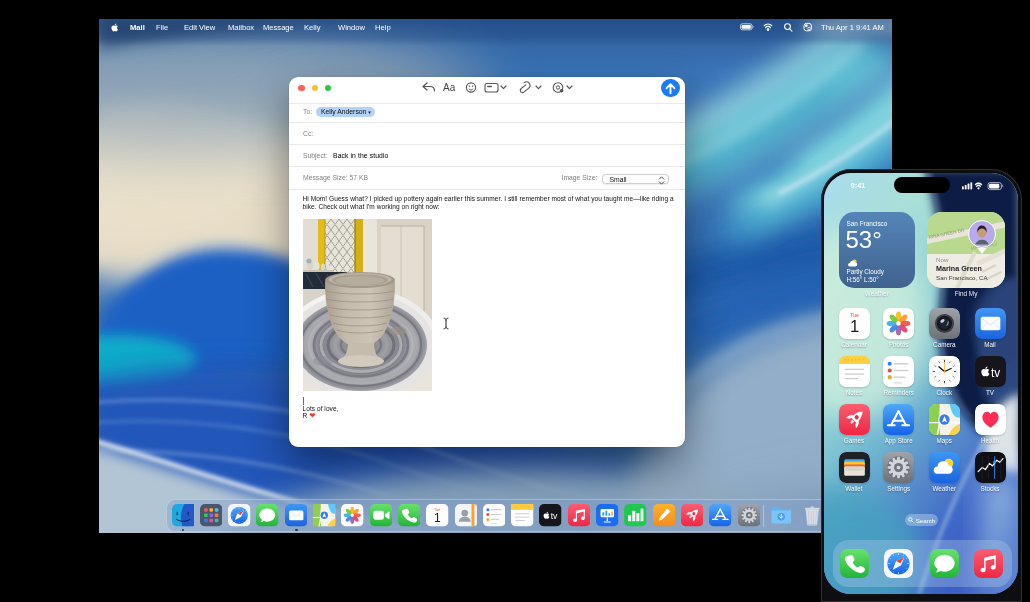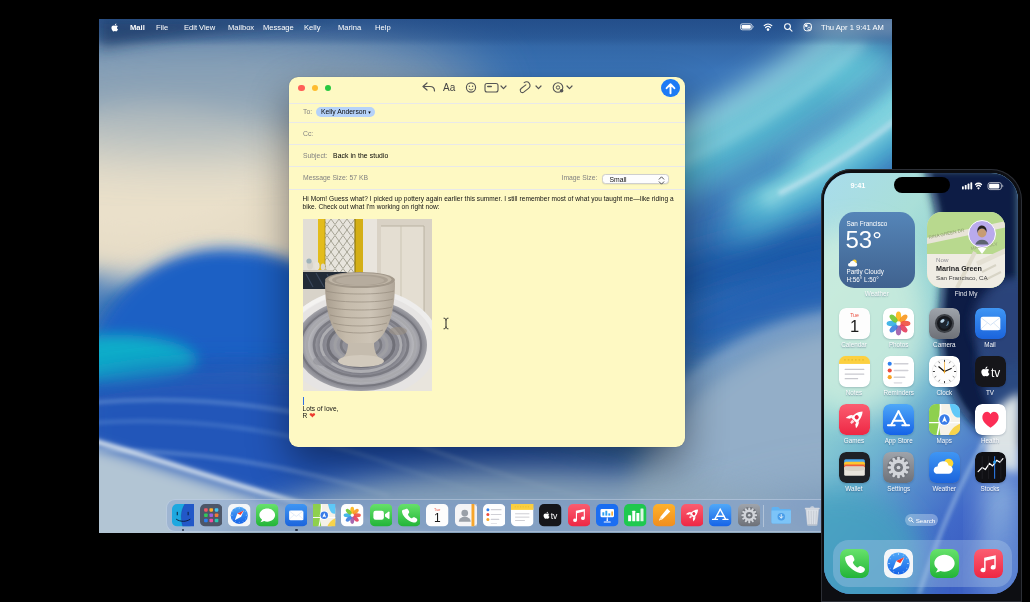--- a/index.html
+++ b/index.html
@@ -7,21 +7,21 @@
   font-family:"Liberation Sans", sans-serif; }
 #stage { position:absolute; left:0; top:0; width:1030px; height:602px; background:#000;text-decoration:underline; }
 #desk { position:absolute; left:99px; top:19px; width:793px; height:514px; overflow:hidden; }
 #desk svg.wp { position:absolute; left:0; top:0; }
 
 #menubar { position:absolute; left:0; top:0; width:793px; height:18px; }
 #menubar span { position:absolute; top:3px; font-size:7.6px; line-height:12px; color:#fff; }
 .mb-b { font-weight:bold; }
 
 #mailwin { position:absolute; left:289px; top:77px; width:396px; height:370px;
-  background:#fef9c3; border-radius:9px; box-shadow:0 18px 40px rgba(0,0,10,.45), 0 0 1px rgba(0,0,0,.35); }
+  background:#ffffff; border-radius:9px; box-shadow:0 18px 40px rgba(0,0,10,.45), 0 0 1px rgba(0,0,0,.35); }
 #mailwin .tl { position:absolute; top:7.6px; width:6.6px; height:6.6px; border-radius:50%; }
 #mailwin svg.mtb { position:absolute; }
 #sendbtn { position:absolute; left:372px; top:1.6px; width:18.8px; height:18.8px; border-radius:50%;
   background:#1d7bf5; }
 #mailwin .sep { position:absolute; left:0; width:396px; height:0.8px; background:#e9e9e9; }
 .flab { position:absolute; font-size:6.8px; color:#828282; line-height:8px; }
 .fval { position:absolute; font-size:6.8px; color:#000; line-height:8px; letter-spacing:0.1px; }
 #topill { position:absolute; left:27px; top:29.8px; height:10.4px; padding:0 4px 0 5px;
   border-radius:5.2px; background:#b5d2f9; font-size:6.8px; color:#0a0a0a; line-height:10.4px; }
 #imgsize { position:absolute; left:312.5px; top:96.6px; width:67.6px; height:10.2px;
@@ -427,21 +427,21 @@
       <svg width="7.5" height="9" viewBox="0 0 384 512" style="position:absolute; left:12px; top:4.2px">
           <path d="M318.7 268.7c-.2-36.7 16.4-64.4 50-84.8-18.8-26.9-47.2-41.7-84.7-44.6-35.5-2.7-74.3 20.7-88.5 20.7-15 0-49.4-19.7-76.4-19.7C63.3 141.2 4 184.8 4 273.5q0 39.3 14.4 81.2c12.8 36.7 59 126.7 107.2 125.2 25.2-.6 43-17.9 75.8-17.9 31.8 0 48.3 17.9 76.4 17.9 48.6-.7 90.4-82.5 102.6-119.3-65.2-30.7-61.7-90-61.7-91.9zm-56.6-164.2c27.3-32.4 24.8-61.9 24-72.5-24.1 1.4-52 16.4-67.9 34.9-17.5 19.8-27.8 44.3-25.6 71.9 26.1 2 49.9-11.4 69.5-34.3z" fill="#fff"></path>
         </svg>
       <span class="mb-b" style="left:31px">Mail</span>
       <span style="left:57px">File</span>
       <span style="left:85px">Edit</span>
       <span style="left:100px">View</span>
       <span style="left:129px">Mailbox</span>
       <span style="left:164px">Message</span>
       <span style="left:205px">Kelly</span>
-      <span style="left:239px">Marina</span>
+      <span style="left:239px">Window</span>
       <span style="left:276px">Help</span>
       <span style="left:722px">Thu Apr 1</span>
       <span style="left:757px">9:41 AM</span>
       <svg width="78" height="12" viewBox="0 0 78 12" style="position:absolute; left:641px; top:3px">
         <rect x="0.5" y="1.8" width="11.4" height="6" rx="1.8" fill="none" stroke="#fff" stroke-width="0.9" opacity="0.8"></rect>
         <rect x="1.6" y="2.9" width="9.2" height="3.8" rx="0.9" fill="#fff"></rect>
         <path d="M 12.6 3.7 c 0.9 0.35 0.9 1.85 0 2.2" stroke="#fff" stroke-width="0.8" fill="none" opacity="0.8"></path>
         <path d="M 31.8 3.6 C 29.6 1.5 26.4 1.5 24.2 3.6 M 30.4 5.5 C 29 4.2 27 4.2 25.6 5.5" stroke="#fff" stroke-width="1.2" fill="none" stroke-linecap="round"></path>
         <circle cx="28" cy="7.6" r="1.3" fill="#fff"></circle>
         <circle cx="47.5" cy="4.6" r="2.9" fill="none" stroke="#fff" stroke-width="1.1"></circle>

